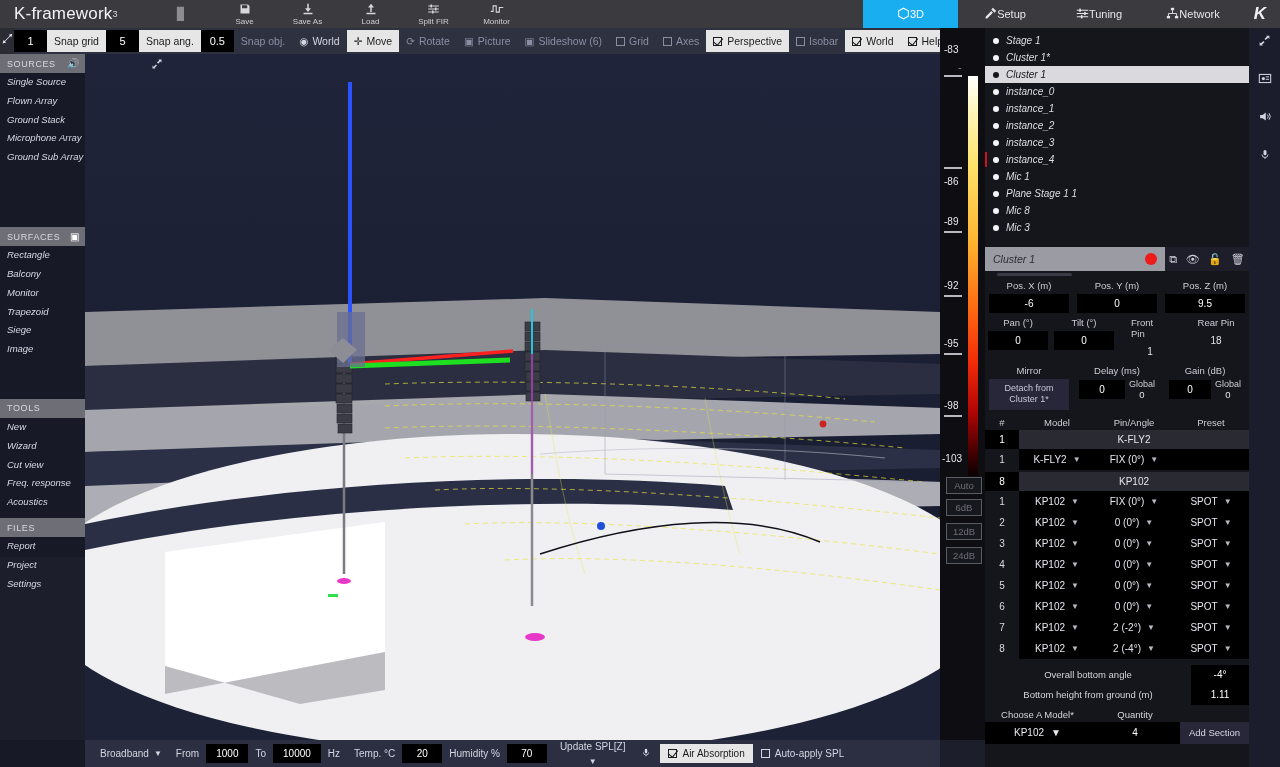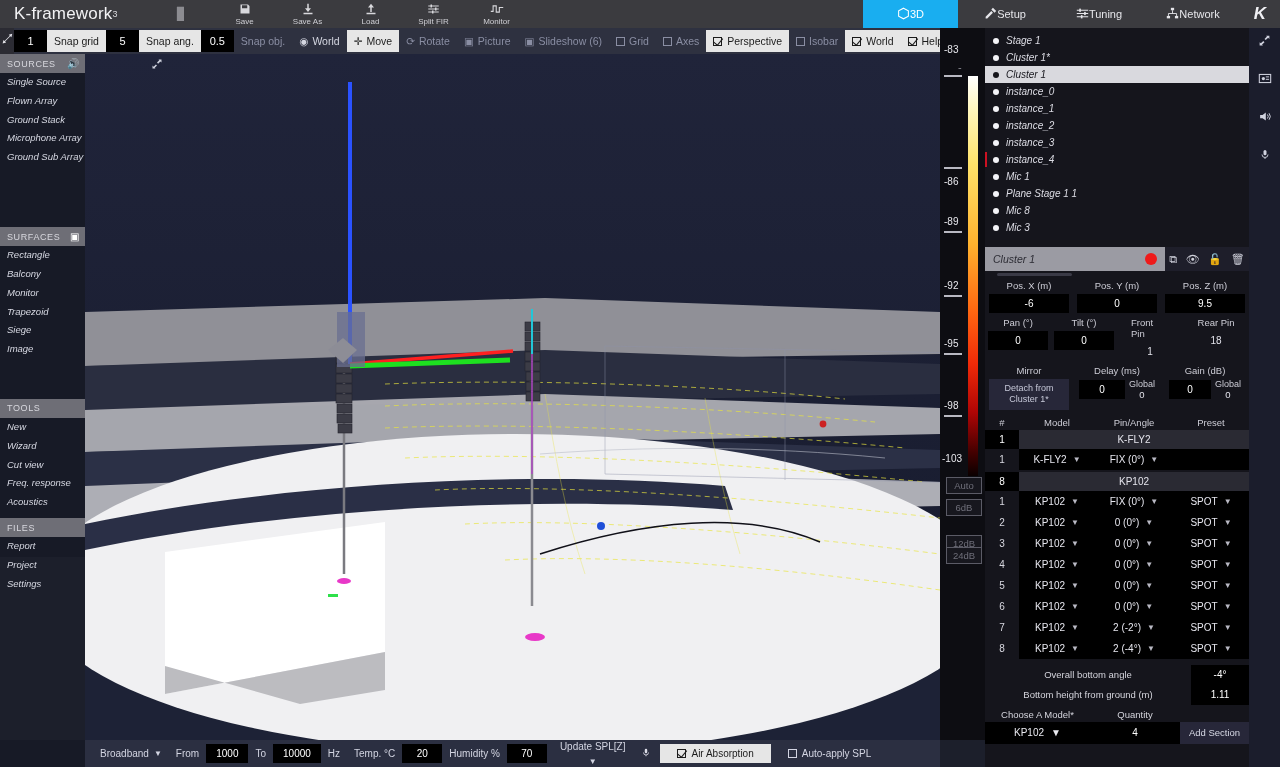--- a/index.html
+++ b/index.html
@@ -201,21 +201,21 @@
   #bottombar {
     position:absolute; left: 85px; top: 740px; width: 855px; height: 27px;
     background: #2b2f41; display:flex; align-items:center; gap: 0px; padding-left: 8px;
   }
   .bb-lab { font-size: 10px; color: #d3d5e2; padding: 0 7px; white-space: nowrap; }
   .bb-val { background:#000; color:#fff; font-size:10px; height: 19px; padding: 0 10px;
     display:flex; align-items:center; justify-content:center; min-width: 40px; cursor:text;}
   .bb-drop { font-size: 10px; color:#d3d5e2; display:flex; align-items:center; gap:5px;
     padding: 0 7px; cursor:pointer; white-space: nowrap; }
   .bb-toggle { background:#e6e6e6; color:#1b1b1b; font-size:10px; height:19px;
-    display:flex; align-items:center; gap:5px; padding: 0 17px; cursor:pointer; white-space:nowrap;}
+    display:flex; align-items:center; gap:5px; padding: 0 8px; cursor:pointer; white-space:nowrap;}
   .bb-toggle.off { background: transparent; color:#d3d5e2; }
   #bb-left-pad { position:absolute; left:0; top:740px; width:85px; height:27px; background:#171a26; }
 </style>
 </head>
 <body>
 
 <div id="app">
 
   <div id="topbar">
     <div id="brand">
@@ -548,21 +548,21 @@
     <div class="sc-lab" style="top:310px;">-95</div>
     <div class="sc-tick" style="top:325px;"></div>
 
     <div class="sc-lab" style="top:372px;">-98</div>
     <div class="sc-tick" style="top:387px;"></div>
 
     <div class="sc-lab" style="top:425px; left:2px;">-103</div>
 
     <div class="sc-btn" style="top:449px;">Auto</div>
     <div class="sc-btn" style="top:471px;">6dB</div>
-    <div class="sc-btn" style="top:495px;margin-top:12px;">12dB</div>
+    <div class="sc-btn" style="top:495px;">12dB</div>
     <div class="sc-btn" style="top:519px;">24dB</div>
   </div>
 
   <div id="right">
 
     <div id="tree">
         <div class="tr-row">
           <span class="dot"></span>
           <span>Stage 1</span>
         </div>

